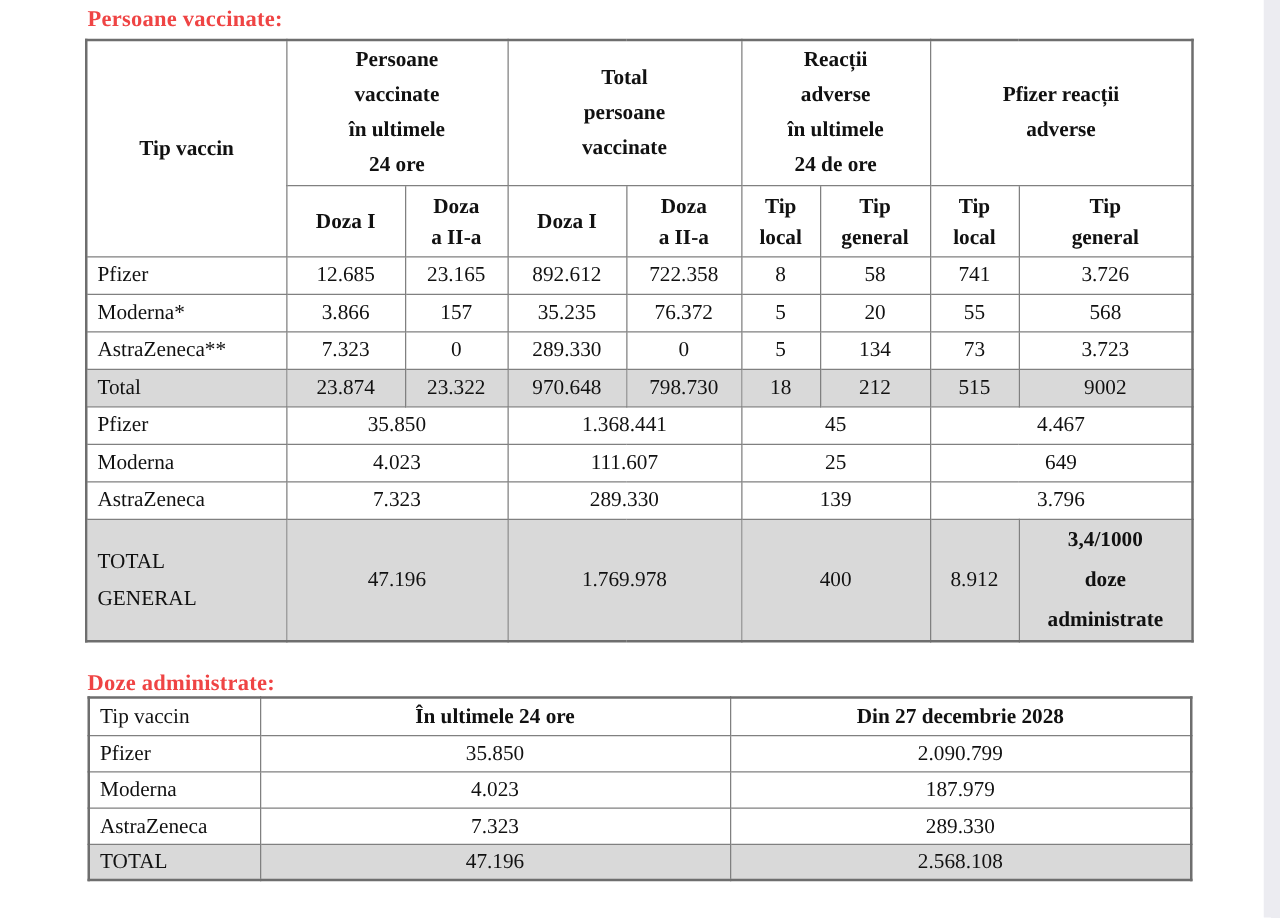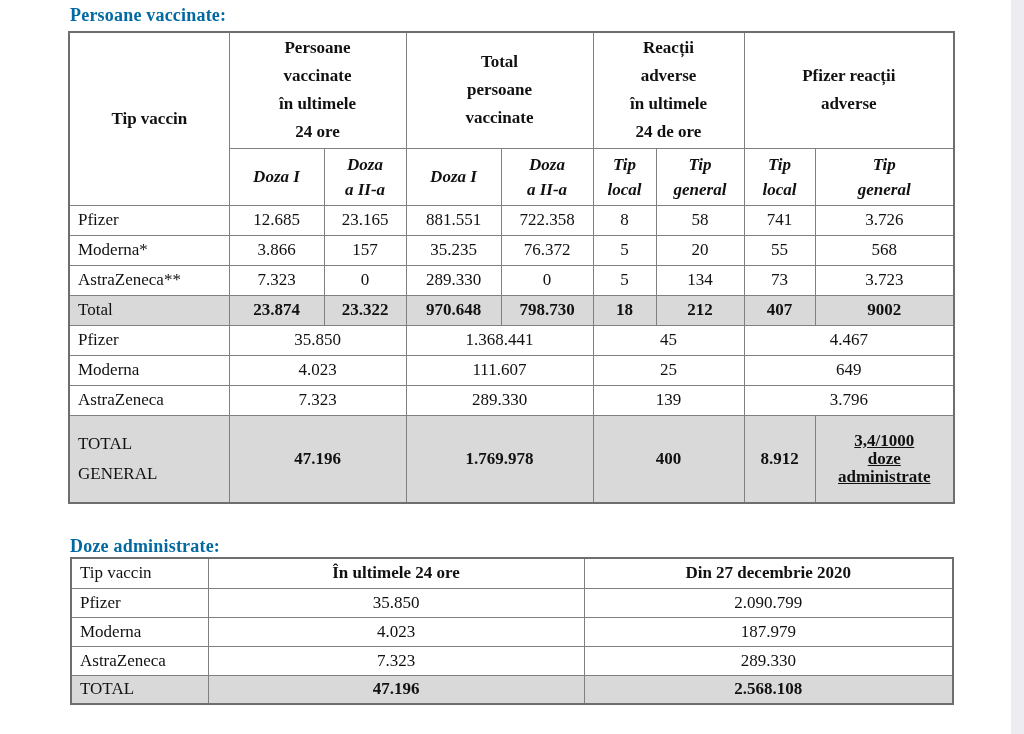--- a/index.html
+++ b/index.html
@@ -8,21 +8,21 @@
     background:#ffffff;
     font-family:"Liberation Serif", serif;
     color:#111111;
     position:relative;
     overflow:hidden;
   }
   .section-title{
     position:absolute;
     font-size:18px;
     font-weight:bold;
-    color:#0369a1;
+    color:#ef4444;
     letter-spacing:.2px;
   }
   #title1{left:70px;top:5px;}
   #title2{left:70px;top:536px;}
 
   table{
     border-collapse:collapse;
     table-layout:fixed;
     position:absolute;
     background:#fff;
@@ -37,29 +37,29 @@
     vertical-align:middle;
     padding:0 2px;
     overflow:hidden;
   }
   th{font-weight:bold;}
   .preline{white-space:pre-line;}
   .grp{line-height:28px;}
   .sub{line-height:25px;}
   .lbl{text-align:left;padding-left:8px;font-weight:normal;}
   .gray{background:#d9d9d9;}
-  .bold{font-weight:bold;}
+  .bold{font-weight:normal;}
 
   .r-h1{height:116px;}
-  .r-h2{height:57px;font-style:italic;}
+  .r-h2{height:57px;}
   .r-data{height:30px;}
   .r-tg{height:88px;}
   .r2-h{height:30px;}
   .r2{height:29px;}
-  .tg-note{line-height:18px;font-weight:bold;text-decoration:underline;}
+  .tg-note{line-height:32px;font-weight:bold;}
   .tg-lbl{line-height:30px;}
 
   #right-strip{
     position:absolute;
     left:1011px;top:0;width:13px;height:734px;
     background:#ececf1;
   }
 </style>
 </head>
 <body>
@@ -109,21 +109,21 @@
     <th class="preline sub">Tip
 local</th>
     <th class="preline sub">Tip
 general</th>
   </tr>
 
   <tr class="r-data">
     <td class="lbl">Pfizer</td>
     <td>12.685</td>
     <td>23.165</td>
-    <td>881.551</td>
+    <td>892.612</td>
     <td>722.358</td>
     <td>8</td>
     <td>58</td>
     <td>741</td>
     <td>3.726</td>
   </tr>
   <tr class="r-data">
     <td class="lbl">Moderna*</td>
     <td>3.866</td>
     <td>157</td>
@@ -146,21 +146,21 @@
     <td>3.723</td>
   </tr>
   <tr class="r-data gray">
     <td class="lbl">Total</td>
     <td class="bold">23.874</td>
     <td class="bold">23.322</td>
     <td class="bold">970.648</td>
     <td class="bold">798.730</td>
     <td class="bold">18</td>
     <td class="bold">212</td>
-    <td class="bold">407</td>
+    <td class="bold">515</td>
     <td class="bold">9002</td>
   </tr>
 
   <tr class="r-data">
     <td class="lbl">Pfizer</td>
     <td colspan="2">35.850</td>
     <td colspan="2">1.368.441</td>
     <td colspan="2">45</td>
     <td colspan="2">4.467</td>
   </tr>
@@ -198,21 +198,21 @@
 <table id="table2">
   <colgroup>
     <col style="width:137px">
       <col style="width:376px">
       <col style="width:369px">
   </colgroup>
   <tbody>
       <tr class="r2-h">
     <th class="lbl">Tip vaccin</th>
     <th>În ultimele 24 ore</th>
-    <th>Din 27 decembrie 2020</th>
+    <th>Din 27 decembrie 2028</th>
   </tr>
   <tr class="r2">
     <td class="lbl">Pfizer</td>
     <td>35.850</td>
     <td>2.090.799</td>
   </tr>
   <tr class="r2">
     <td class="lbl">Moderna</td>
     <td>4.023</td>
     <td>187.979</td>

